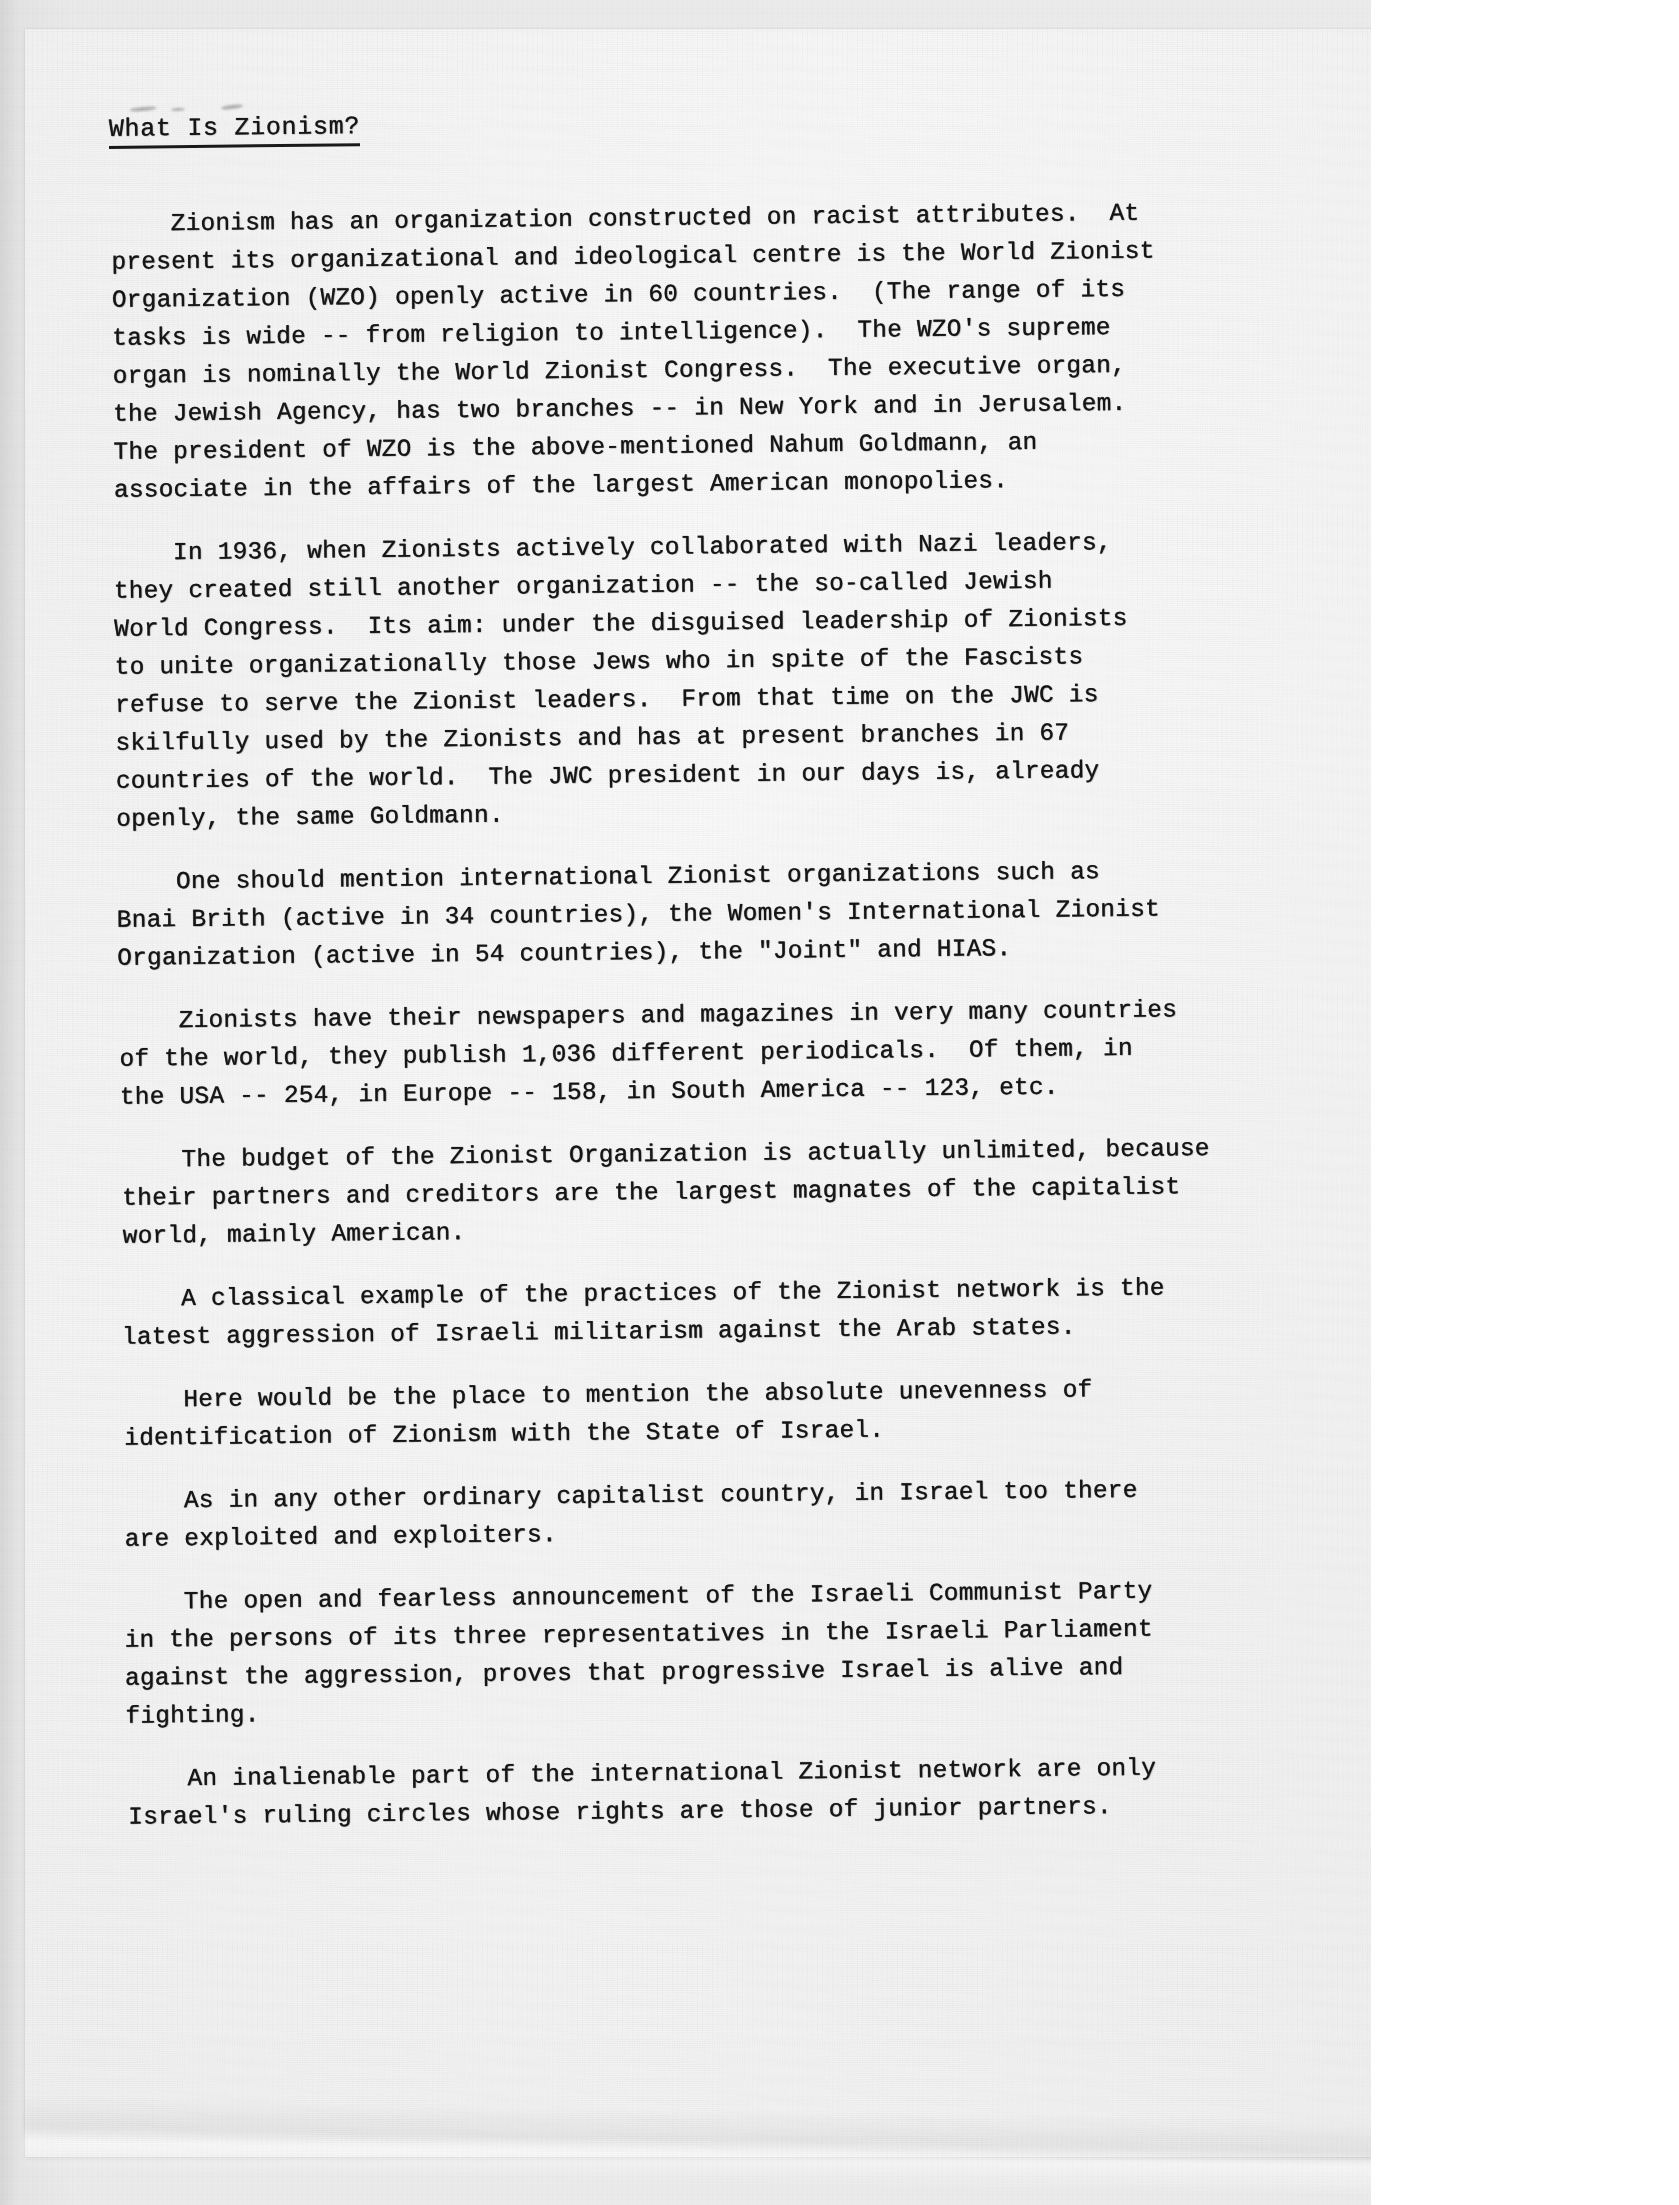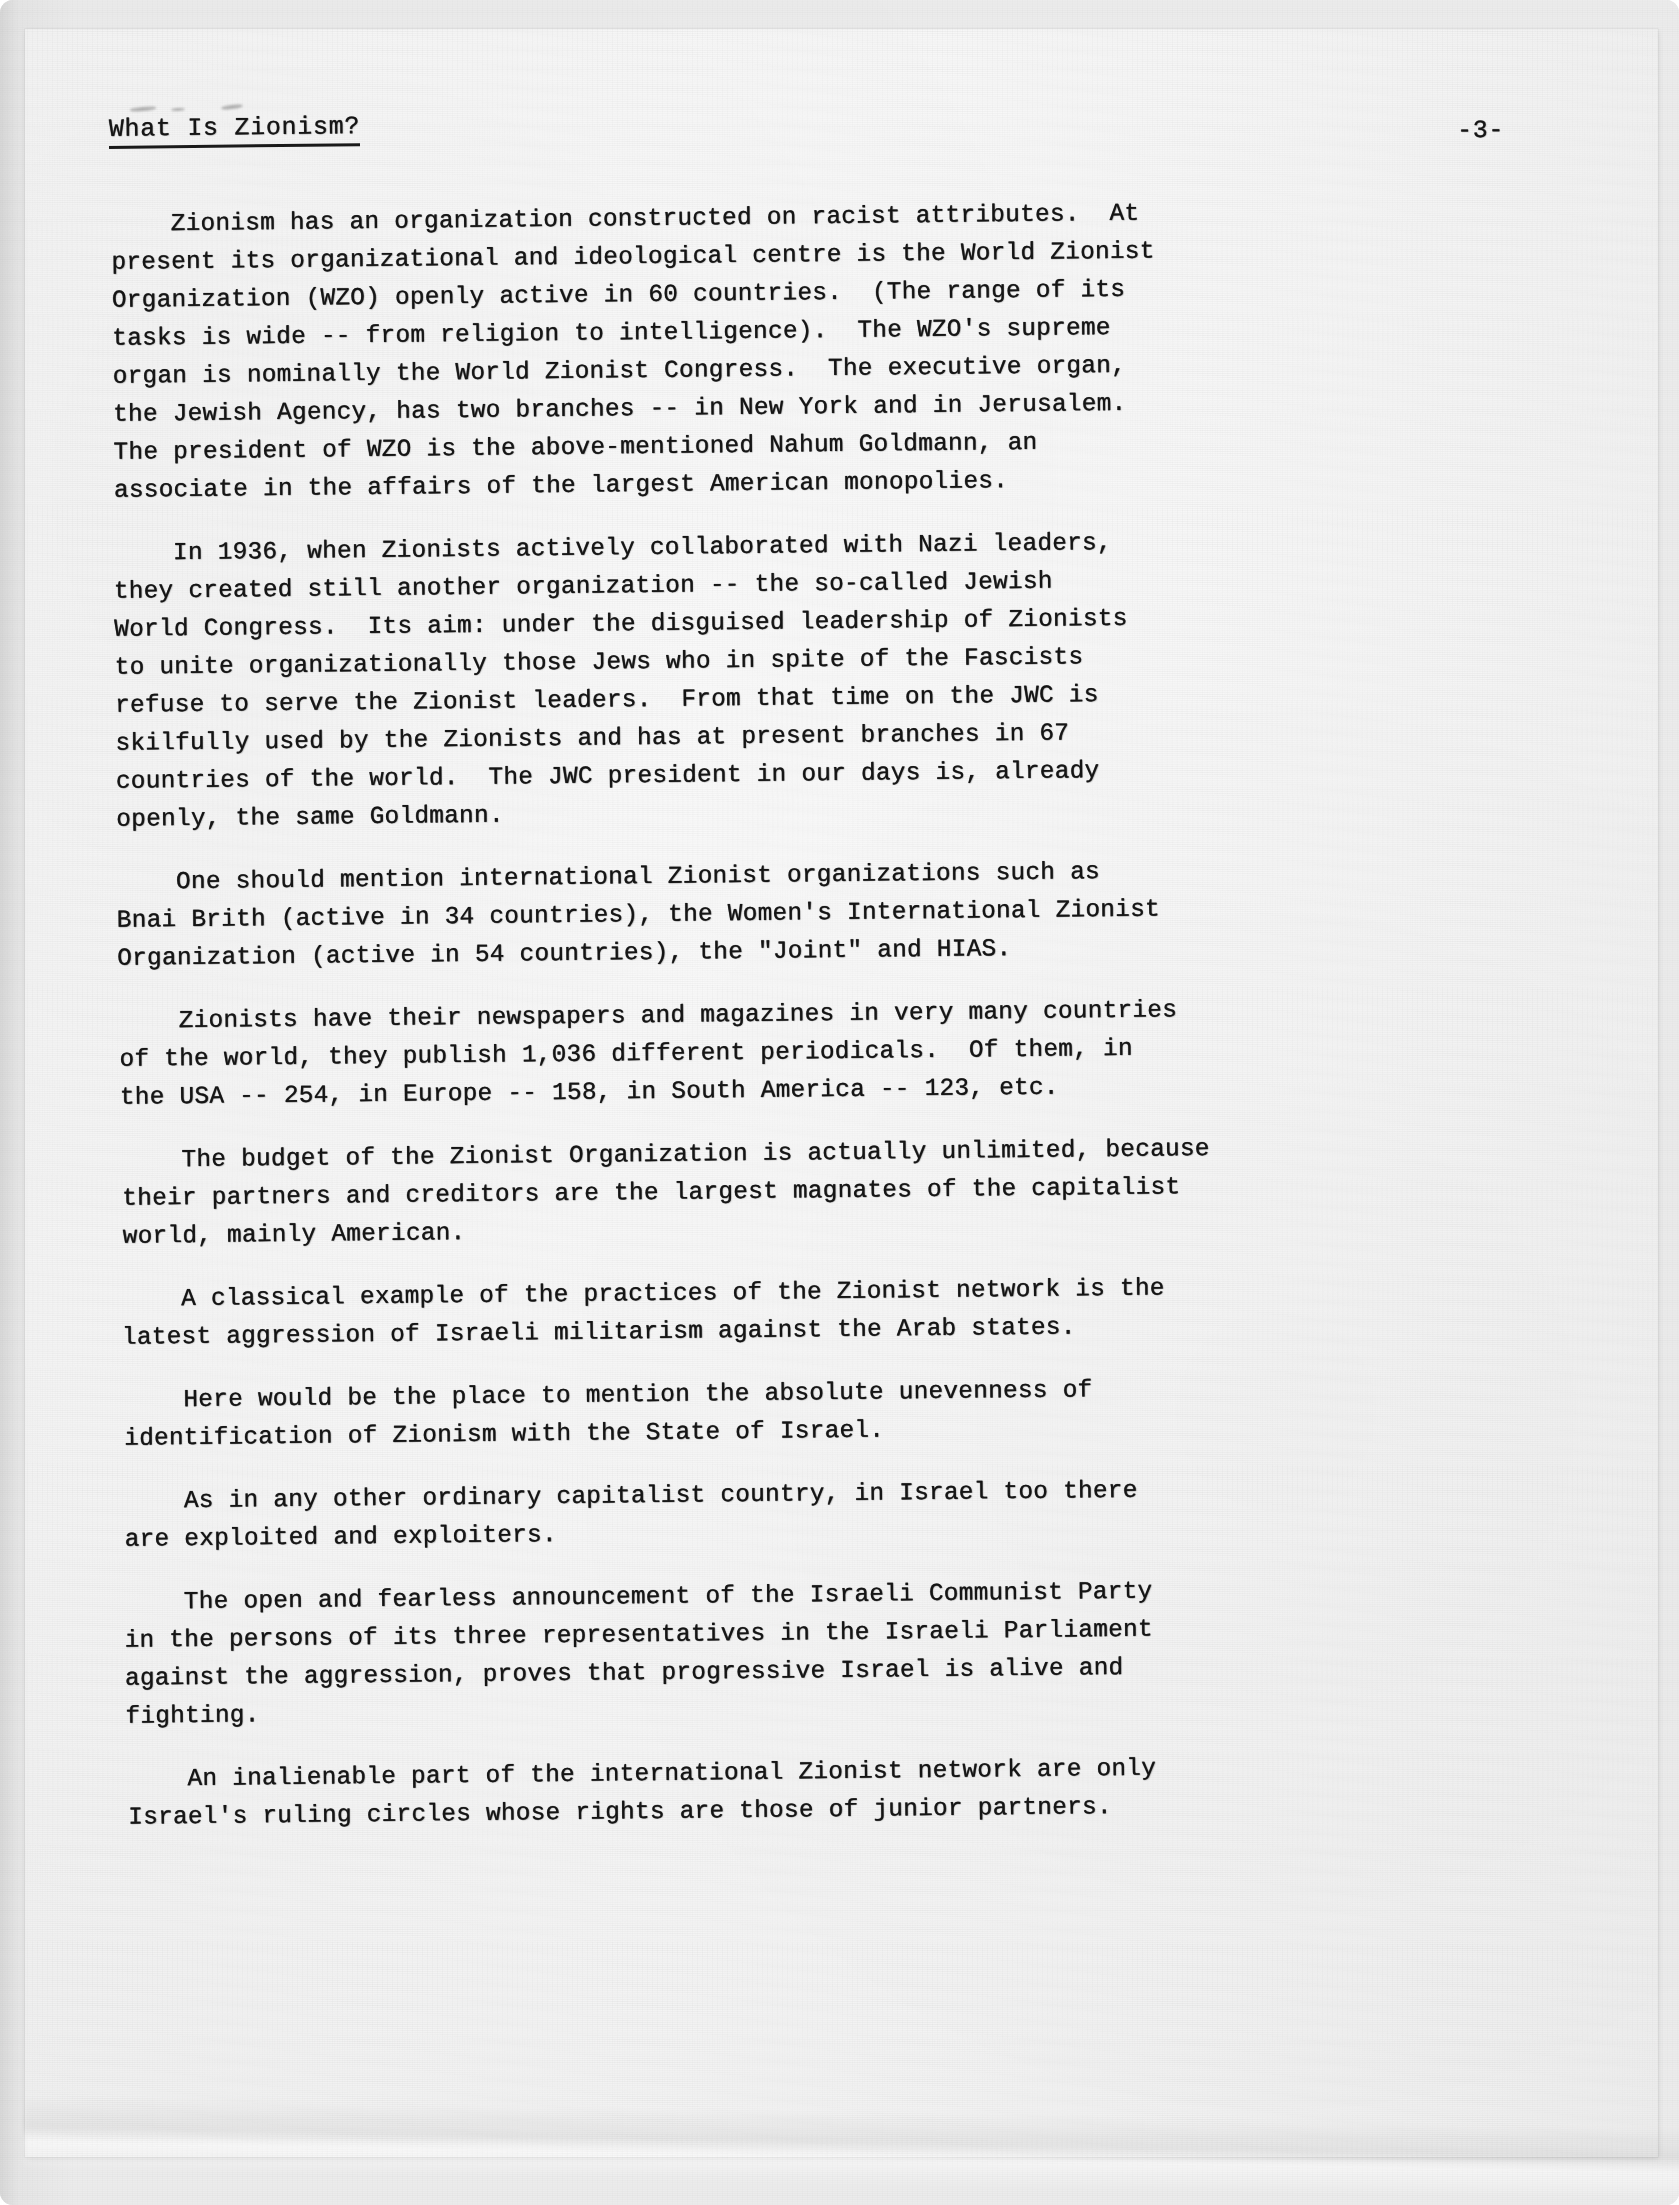--- a/index.html
+++ b/index.html
@@ -2,26 +2,25 @@
 <html style="font-size:10px"><head>
 <meta charset="utf-8">
 <style>
   html, body {
     margin: 0;
     padding: 0;
     background: #ffffff;
   }
   #scan {
     position: relative;
-    width: 1679px;
+    width: 1371px;
     height: 2205px;
     overflow: hidden;
     background: #ebebeb;
     font-family: "Liberation Mono", "DejaVu Sans Mono", monospace;
-    border-radius: 13px;
   }
   
   #scan-backing {
     position: absolute;
     inset: 0;
     background:
       linear-gradient(90deg, #d8d8d8 0px, #e6e6e6 18.6px, #ececec 74px, #ececec 100%),
       #eaeaea;
   }
   

